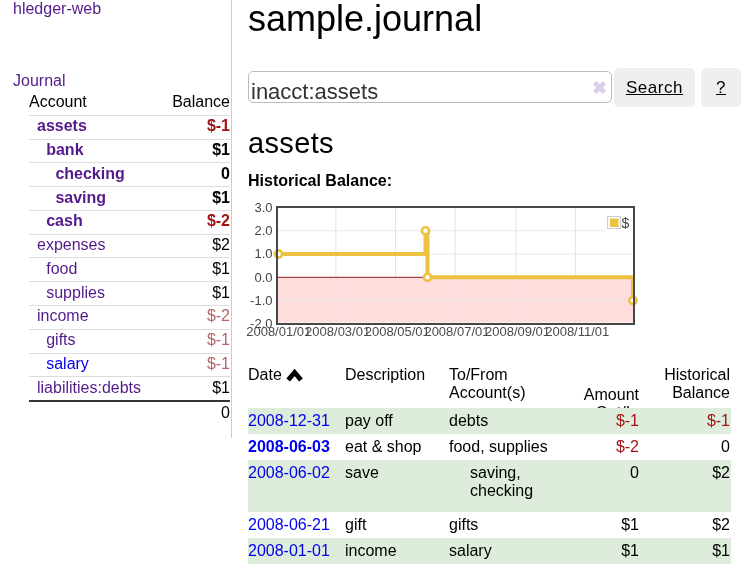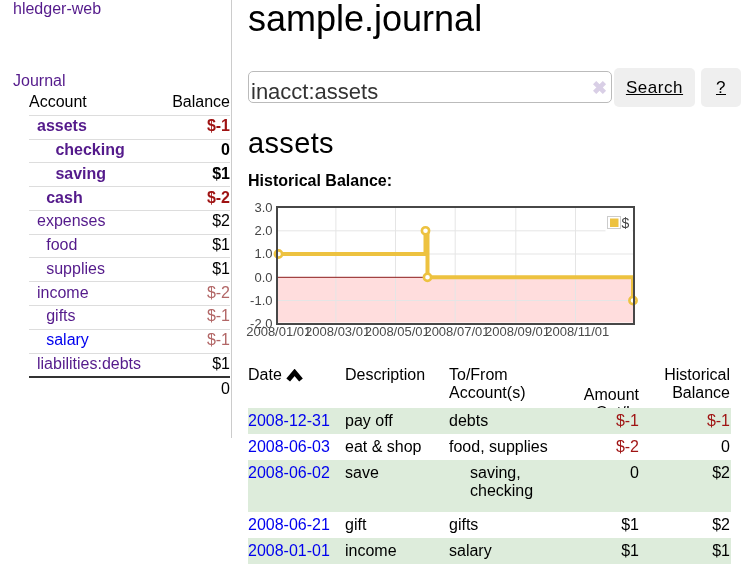--- a/index.html
+++ b/index.html
@@ -50,20 +50,24 @@
  <tbody>
       <tr>
         <th>Account</th>
         <th style="text-align:right">Balance</th>
       </tr>
  <tr class="b">
         <td class="ind1"><a class="pl" href="#">assets</a></td>
         <td class="amt neg">$-1</td>
       </tr>
  <tr class="b">
+        <td class="ind2"><a class="pl" href="#">bank</a></td>
+        <td class="amt">$1</td>
+      </tr>
+ <tr class="b">
         <td class="ind3"><a class="pl" href="#">checking</a></td>
         <td class="amt">0</td>
       </tr>
  <tr class="b">
         <td class="ind3"><a class="pl" href="#">saving</a></td>
         <td class="amt">$1</td>
       </tr>
  <tr class="b">
         <td class="ind2"><a class="pl" href="#">cash</a></td>
         <td class="amt neg">$-2</td>
@@ -178,21 +182,21 @@
 <div class="rr g" style="top:460px;height:52px;"></div>
 <div class="rr" style="top:512px;height:26px;"></div>
 <div class="rr g" style="top:538px;height:26px;"></div>
 
 <div class="rt" style="left:248px;top:412px;"><a class="bl" href="#">2008-12-31</a></div>
 <div class="rt" style="left:345px;top:412px;">pay off</div>
 <div class="rt" style="left:449px;top:412px;">debts</div>
 <div class="rt neg" style="left:500px;top:412px;width:139px;text-align:right;">$-1</div>
 <div class="rt neg" style="left:600px;top:412px;width:130px;text-align:right;">$-1</div>
 
-<div class="rt" style="left:248px;top:438px;"><a class="bl" href="#">2008-06-03</a></div>
+<div class="rt" style="left:248px;top:438px;font-weight:bold;"><a class="bl" href="#">2008-06-03</a></div>
 <div class="rt" style="left:345px;top:438px;">eat &amp; shop</div>
 <div class="rt" style="left:449px;top:438px;">food, supplies</div>
 <div class="rt neg" style="left:500px;top:438px;width:139px;text-align:right;">$-2</div>
 <div class="rt" style="left:600px;top:438px;width:130px;text-align:right;">0</div>
 
 <div class="rt" style="left:248px;top:464px;"><a class="bl" href="#">2008-06-02</a></div>
 <div class="rt" style="left:345px;top:464px;">save</div>
 <div class="rt" style="left:470px;top:464px;">saving,<br>checking</div>
 <div class="rt" style="left:500px;top:464px;width:139px;text-align:right;">0</div>
 <div class="rt" style="left:600px;top:464px;width:130px;text-align:right;">$2</div>

